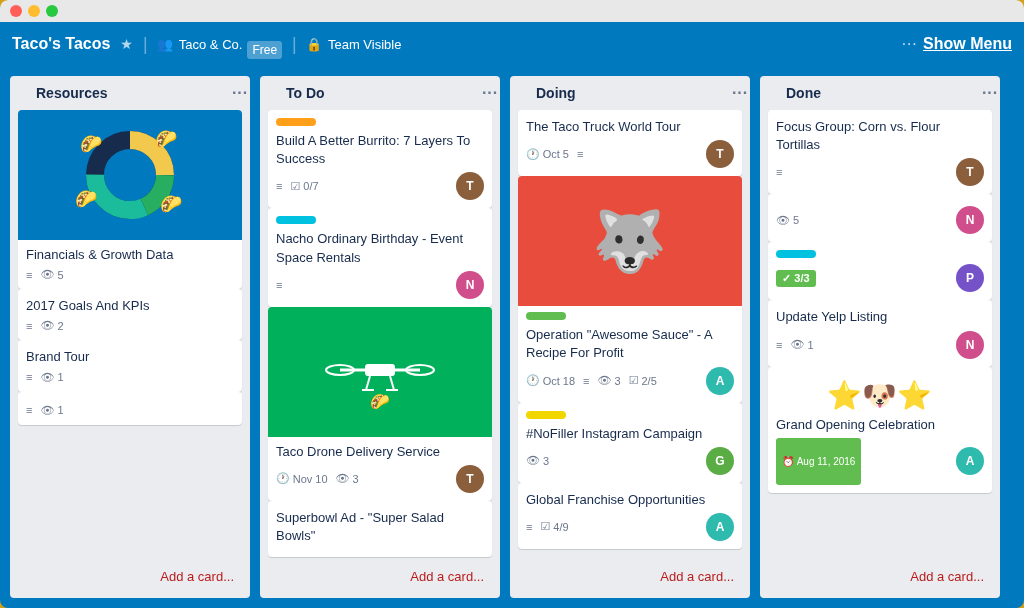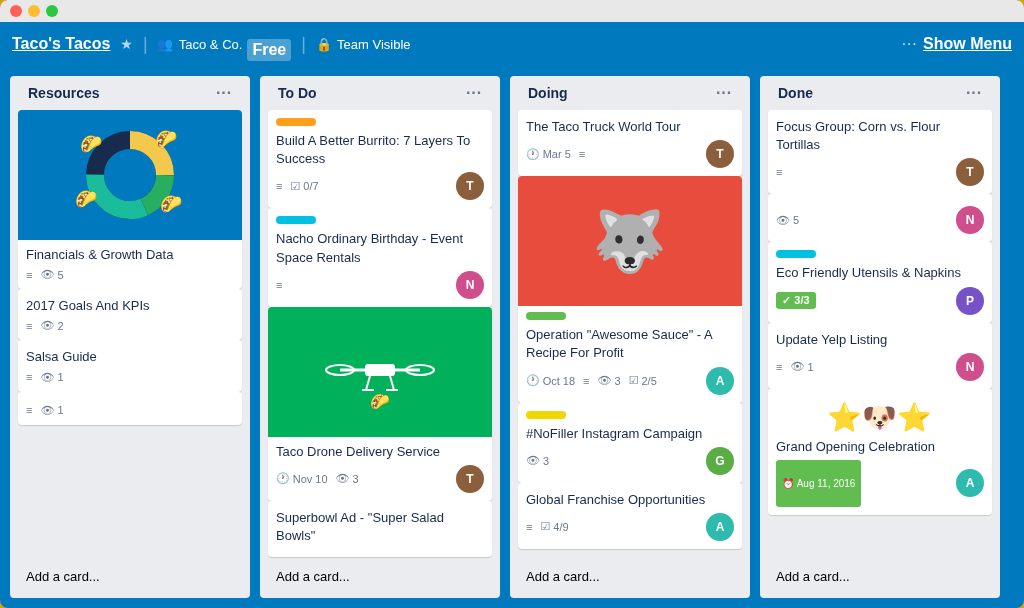--- a/index.html
+++ b/index.html
@@ -36,44 +36,43 @@
       height: 44px;
       display: flex;
       align-items: center;
       padding: 0 12px;
       gap: 10px;
     }
     .topbar-brand {
       color: white;
       font-weight: bold;
       font-size: 16px;
-      text-decoration: underline;
     }
     .topbar-star {
       color: rgba(255,255,255,0.7);
       font-size: 14px;
     }
     .topbar-divider {
       color: rgba(255,255,255,0.4);
       font-size: 18px;
     }
     .topbar-team {
       display: flex;
       align-items: center;
       gap: 5px;
       color: white;
       font-size: 13px;
     }
     .topbar-badge {
       background: rgba(255,255,255,0.3);
       color: white;
-      font-size: 16px;
+      font-size: 12px;
       padding: 2px 5px;
       border-radius: 3px;
-      font-weight: bold;
+      font-weight: normal;
       margin-top: 12px;
     }
     .topbar-right {
       margin-left: auto;
       display: flex;
       align-items: center;
       gap: 6px;
     }
     .show-menu-btn {
       color: white;
@@ -97,27 +96,28 @@
     .column {
       background: #ebecf0;
       border-radius: 4px;
       width: 240px;
       min-width: 240px;
       display: flex;
       flex-direction: column;
       max-height: 100%;
     }
     .column-header {
-      padding: 8px 18px;
+      padding: 8px 2px;
       font-weight: bold;
       font-size: 14px;
       color: #172b4d;
       display: flex;
       align-items: center;
       justify-content: space-between;
+      margin-left: 24px;
     }
     .column-menu {
       color: #6b778c;
       font-size: 16px;
       cursor: pointer;
     }
     .column-content {
       flex: 1;
       overflow-y: auto;
       padding: 0 8px;
@@ -173,25 +173,26 @@
       color: white;
       font-weight: bold;
     }
     .avatar-brown { background: #8b5e3c; }
     .avatar-pink { background: #d04e8b; }
     .avatar-teal { background: #2ebbae; }
     .avatar-green { background: #5aac44; }
     .avatar-purple { background: #7552c8; }
     .add-card {
       padding: 6px 8px;
-      color: #000000;
+      color: #b91c1c;
       font-size: 13px;
       cursor: pointer;
       border-radius: 4px;
       margin: 0 8px 8px;
+      text-align: right;
     }
     .card-image-resources {
       height: 130px;
       background: #0079bf;
       display: flex;
       align-items: center;
       justify-content: center;
       margin: -8px -8px 6px;
       border-radius: 4px 4px 0 0;
     }
@@ -309,21 +310,21 @@
         <div class="card-meta">
           <span class="card-meta-item">≡</span>
           <span class="card-meta-item">
             <span>👁</span> 
               <span>2</span>
           </span>
         </div>
       </div>
 
       <div class="card">
-        <div class="card-title">Salsa Guide</div>
+        <div class="card-title">Brand Tour</div>
         <div class="card-meta">
           <span class="card-meta-item">≡</span>
           <span class="card-meta-item">
             <span>👁</span> 
               <span>1</span>
           </span>
         </div>
       </div>
 
       <div class="card">
@@ -415,21 +416,21 @@
       <span>Doing</span>
       <span class="column-menu">···</span>
     </div>
     <div class="column-content">
 
       <div class="card">
         <div class="card-title">The Taco Truck World Tour</div>
         <div class="card-meta">
           <span class="card-meta-item">
             <span>🕐</span> 
-              <span>Mar 5</span>
+              <span>Oct 5</span>
           </span>
           <span class="card-meta-item">≡</span>
           <div class="card-avatar avatar-brown">T</div>
         </div>
       </div>
 
       <div class="card">
         <div class="card-image-wolf">
           <span style="font-size:60px">🐺</span>
         </div>
@@ -500,21 +501,20 @@
           <span class="card-meta-item">
             <span>👁</span> 
               <span>5</span>
           </span>
           <div class="card-avatar avatar-pink">N</div>
         </div>
       </div>
 
       <div class="card">
         <div class="card-label-bar card-label-cyan"></div>
-        <div class="card-title">Eco Friendly Utensils &amp; Napkins</div>
         <div class="card-meta">
           <span class="badge-green">✓ 3/3</span>
           <div class="card-avatar avatar-purple">P</div>
         </div>
       </div>
 
       <div class="card">
         <div class="card-title">Update Yelp Listing</div>
         <div class="card-meta">
           <span class="card-meta-item">≡</span>

